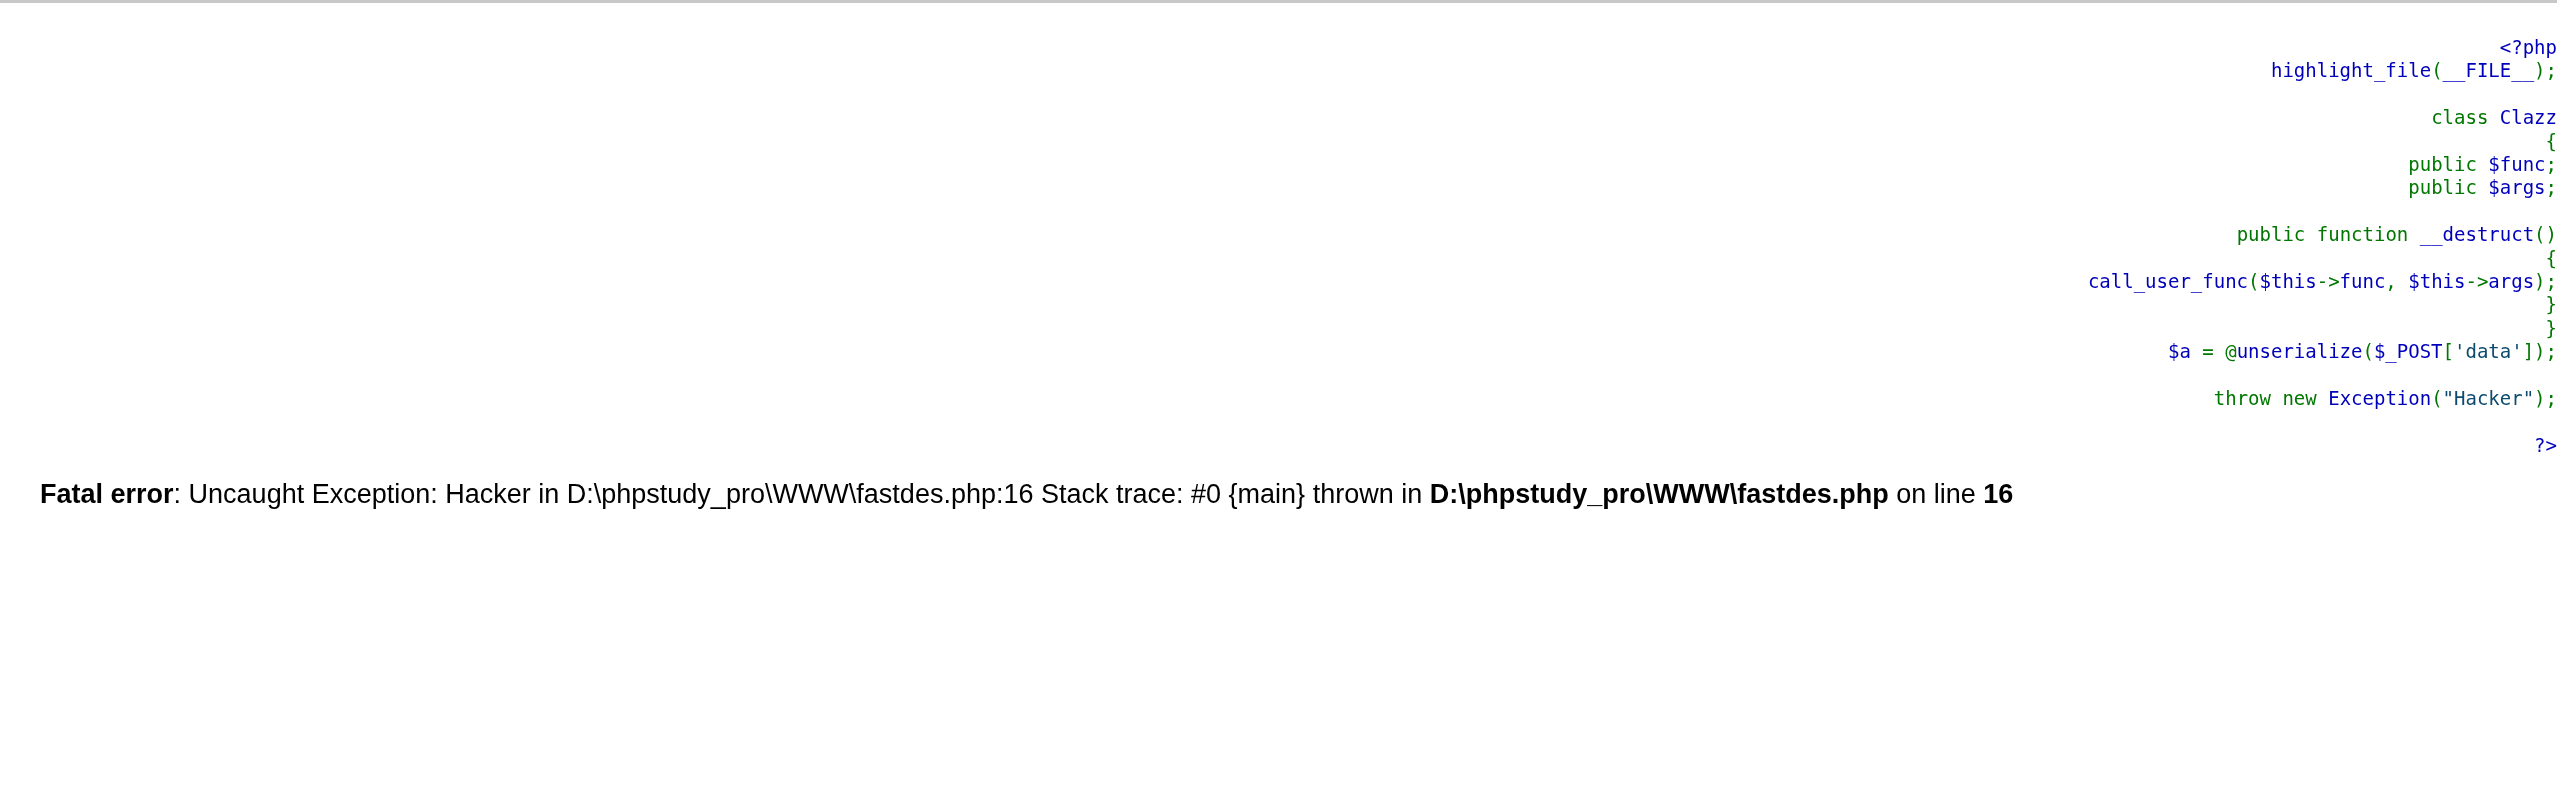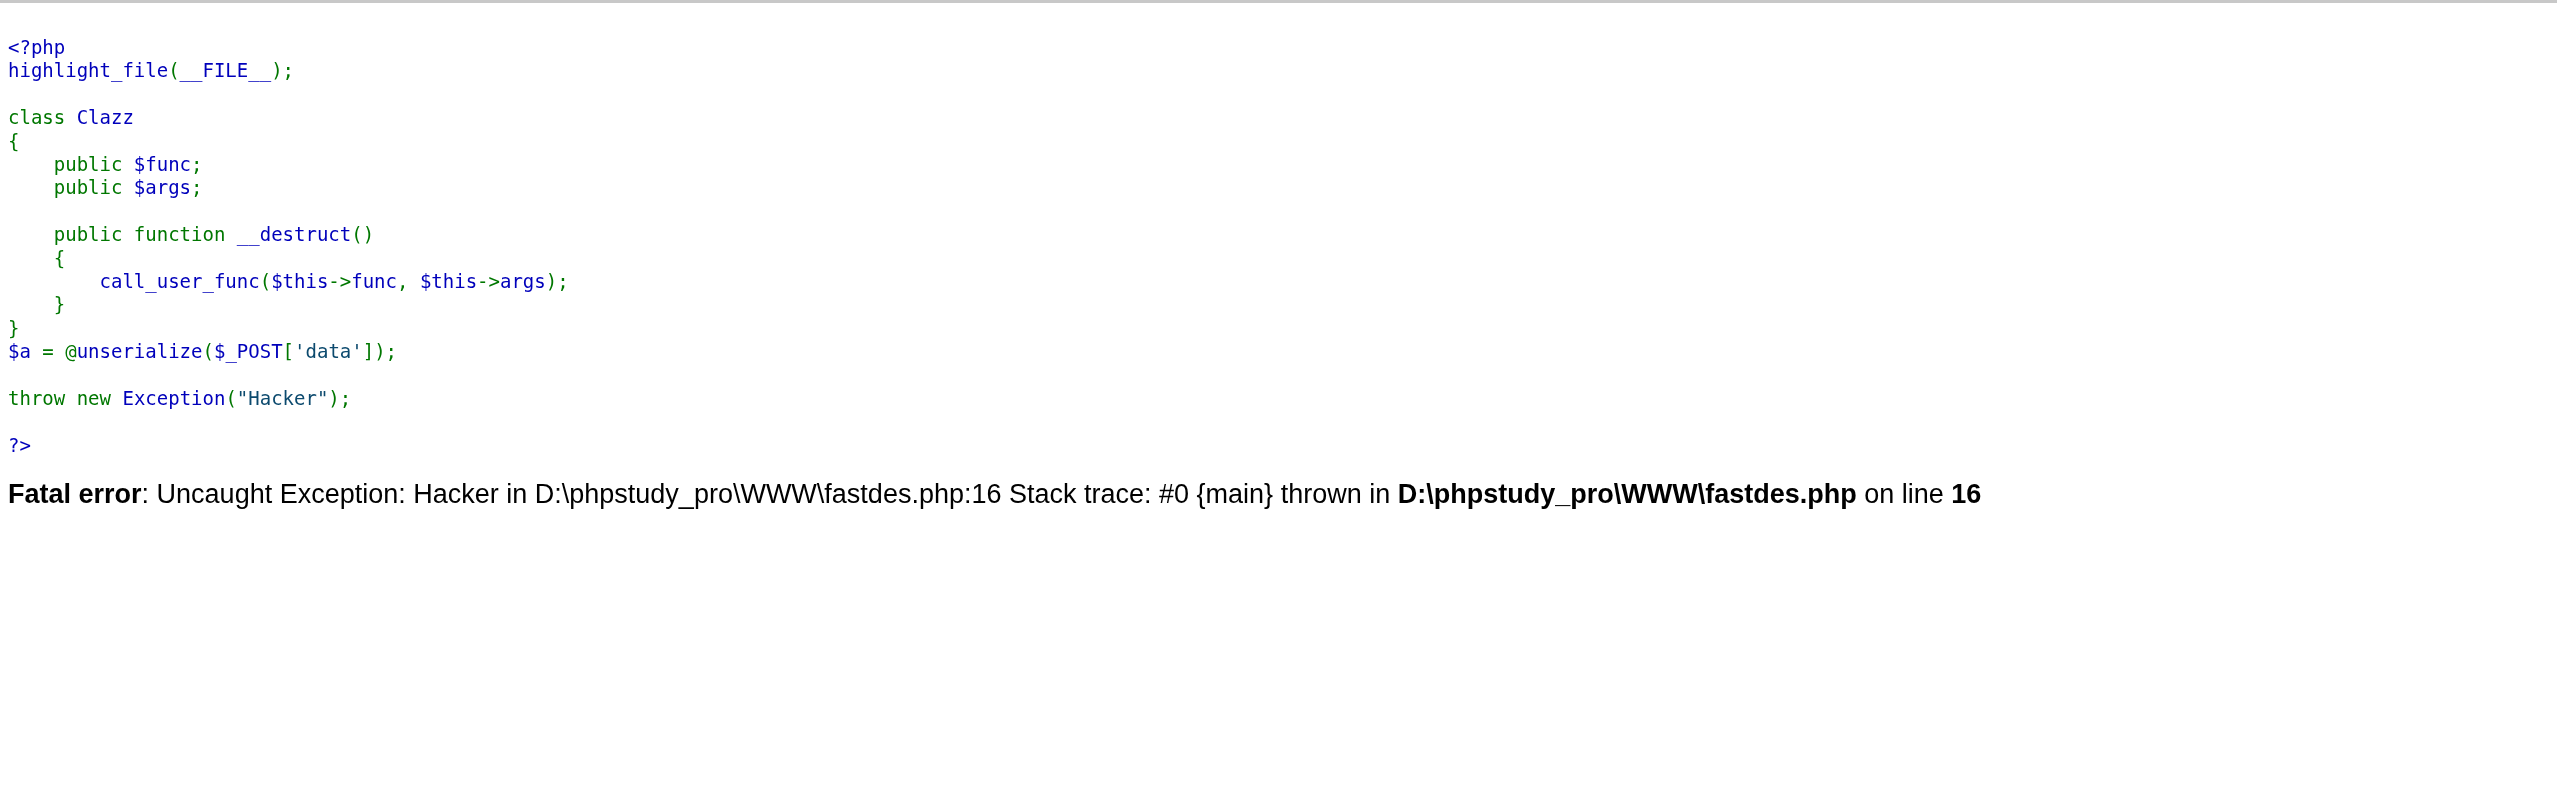--- a/index.html
+++ b/index.html
@@ -23,40 +23,42 @@
   }
 
   
   #code-block {
     font-family: "DejaVu Sans Mono", "Liberation Mono", monospace;
     font-size: 19px;
     line-height: 23.4px;
     white-space: pre;
     padding: 14px 0 0 8px;
     letter-spacing: 0;
+    text-align: right;
   }
   #code-block .line {
     min-height: 23.4px;
     white-space: pre;
   }
 
   
   .c-default  { color: #0000BB; }  
   .c-keyword  { color: #007700; }  
   .c-string   { color: #0c4a6e; }  
   .c-html     { color: #000000; }
 
   
   #fatal-error {
     font-family: "Liberation Sans", sans-serif;
     font-size: 27px;
     line-height: 33px;
     color: #000000;
     padding: 2px 0 0 8px;
     white-space: nowrap;
+    margin-left: 32px;
   }
   #fatal-error b { font-weight: bold; }
 </style>
 </head>
 <body style="background: rgb(255, 255, 255);">
 
 <div id="top-rule" style="background: rgb(200, 200, 200);"></div>
 
 <pre id="code-block"><div class="line"><span class="c-default">&lt;?php</span></div><div class="line"><span class="c-default">highlight_file</span><span class="c-keyword">(</span><span class="c-default">__FILE__</span><span class="c-keyword">)</span><span class="c-keyword">;</span></div><div class="line">​</div><div class="line"><span class="c-keyword">class</span><span class="c-html"> </span><span class="c-default">Clazz</span></div><div class="line"><span class="c-keyword">{</span></div><div class="line"><span class="c-html">    </span><span class="c-keyword">public</span><span class="c-html"> </span><span class="c-default">$func</span><span class="c-keyword">;</span></div><div class="line"><span class="c-html">    </span><span class="c-keyword">public</span><span class="c-html"> </span><span class="c-default">$args</span><span class="c-keyword">;</span></div><div class="line">​</div><div class="line"><span class="c-html">    </span><span class="c-keyword">public</span><span class="c-html"> </span><span class="c-keyword">function</span><span class="c-html"> </span><span class="c-default">__destruct</span><span class="c-keyword">()</span></div><div class="line"><span class="c-html">    </span><span class="c-keyword">{</span></div><div class="line"><span class="c-html">        </span><span class="c-default">call_user_func</span><span class="c-keyword">(</span><span class="c-default">$this</span><span class="c-keyword">-&gt;</span><span class="c-default">func</span><span class="c-keyword">, </span><span class="c-default">$this</span><span class="c-keyword">-&gt;</span><span class="c-default">args</span><span class="c-keyword">);</span></div><div class="line"><span class="c-html">    </span><span class="c-keyword">}</span></div><div class="line"><span class="c-keyword">}</span></div><div class="line"><span class="c-default">$a</span><span class="c-keyword"> = </span><span class="c-keyword">@</span><span class="c-default">unserialize</span><span class="c-keyword">(</span><span class="c-default">$_POST</span><span class="c-keyword">[</span><span class="c-string">'data'</span><span class="c-keyword">]</span><span class="c-keyword">);</span></div><div class="line">​</div><div class="line"><span class="c-keyword">throw</span><span class="c-html"> </span><span class="c-keyword">new</span><span class="c-html"> </span><span class="c-default">Exception</span><span class="c-keyword">(</span><span class="c-string">"Hacker"</span><span class="c-keyword">);</span></div><div class="line">​</div><div class="line"><span class="c-default">?&gt;</span></div></pre>
 

